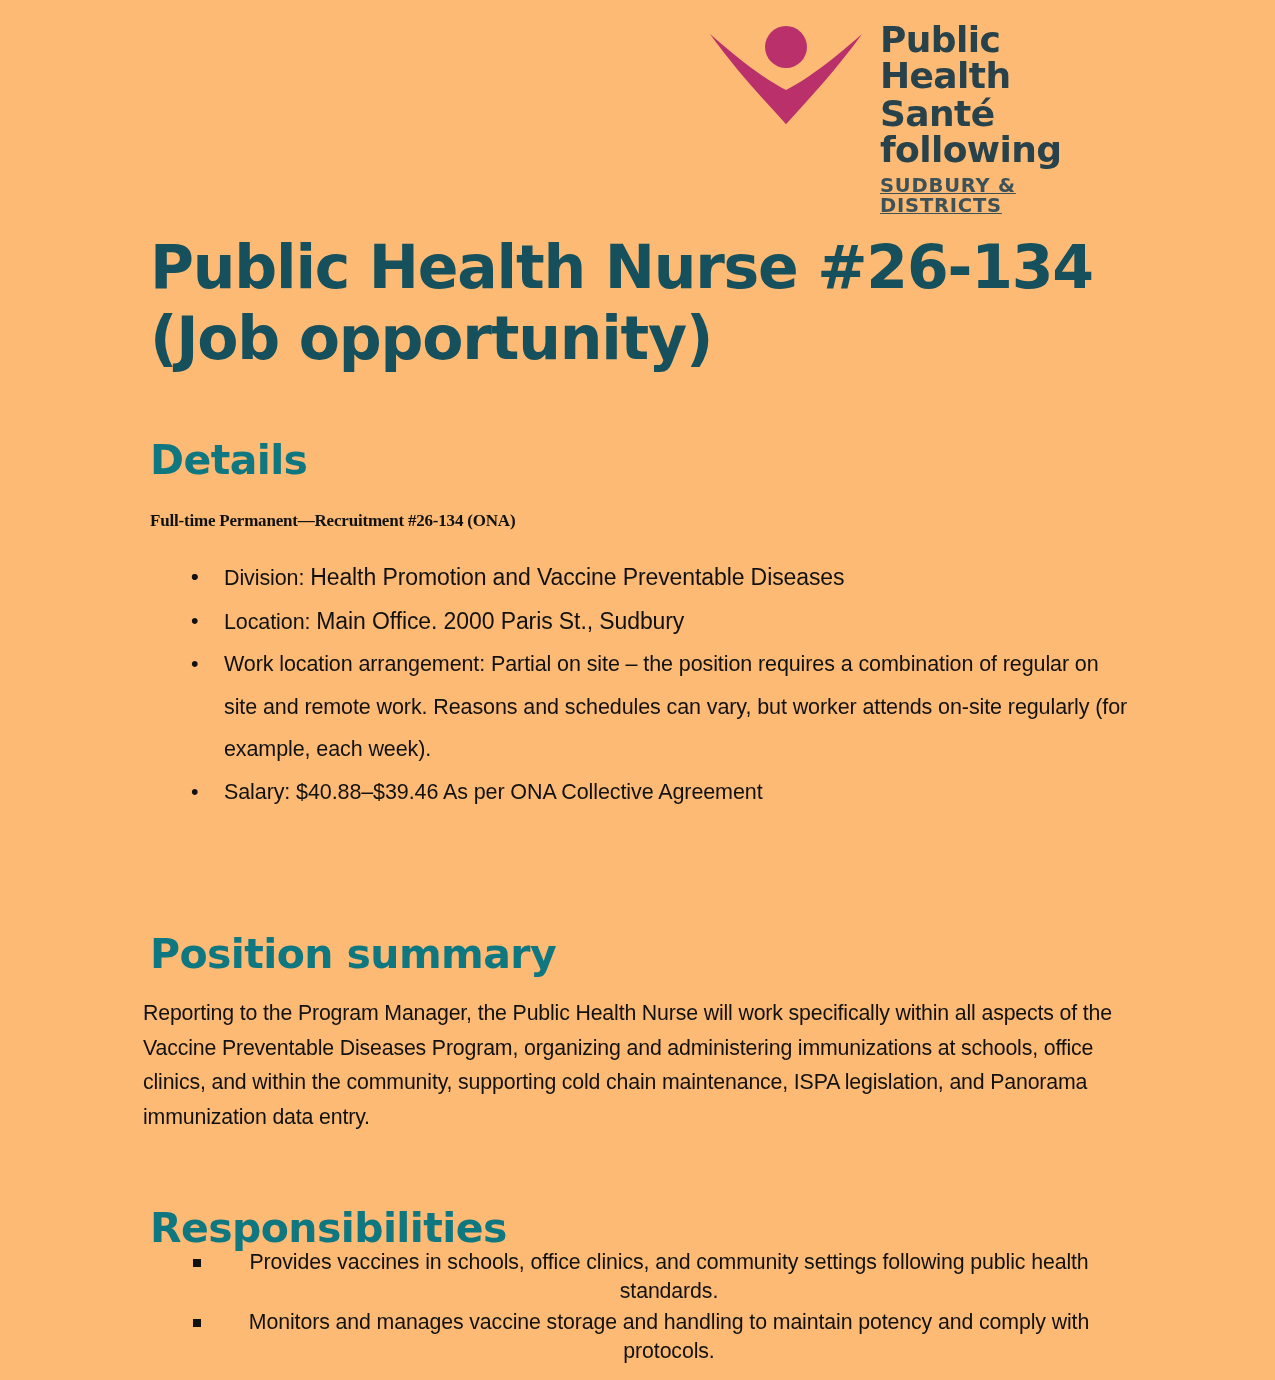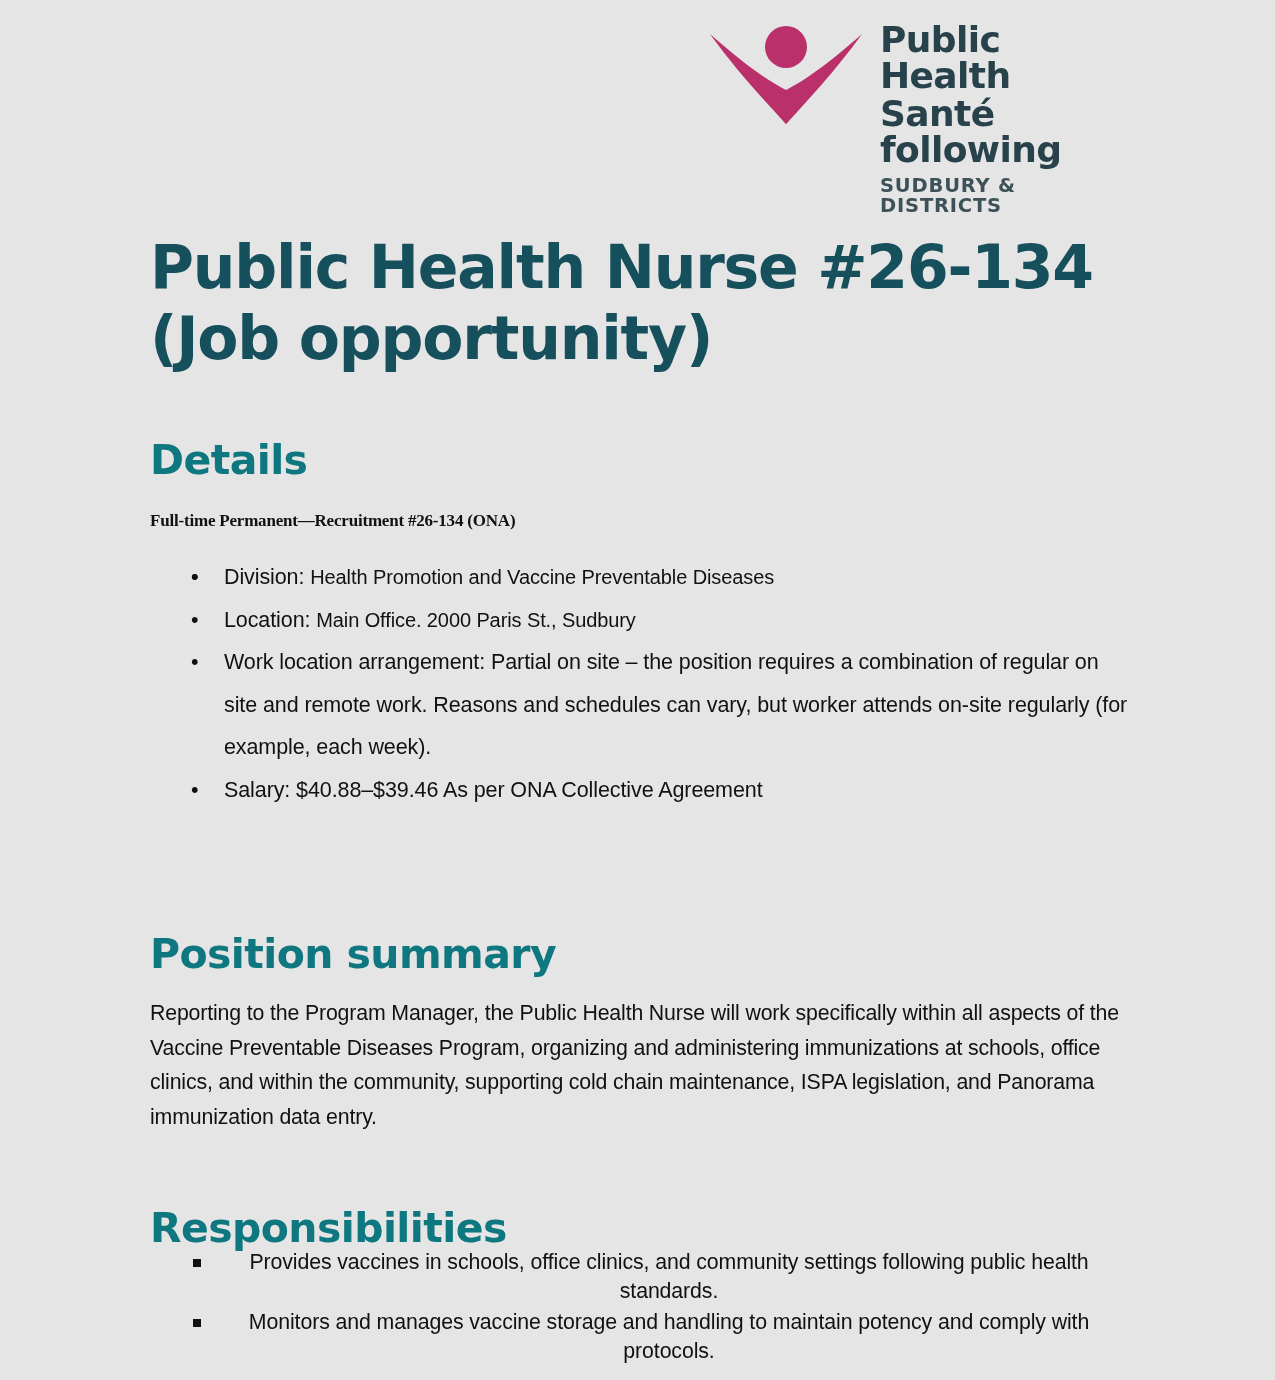--- a/index.html
+++ b/index.html
@@ -15,21 +15,21 @@
     overflow: hidden;
     font-family: "Liberation Sans", "DejaVu Sans", sans-serif;
     color: #111111;
     -webkit-font-smoothing: antialiased;
   }
 
   
   .page {
     position: absolute;
     inset: 0;
-    background: #e5e5e5;
+    background: #fdba74;
   }
 
   
   .logo-block {
     position: absolute;
     top: 18px;
     left: 706px;
     width: 420px;
     height: 118px;
     display: flex;
@@ -59,20 +59,21 @@
   }
   .logo-line2 { margin-top: 2px; }
   .logo-line3 {
     display: block;
     margin-top: 8px;
     font-family: "DejaVu Sans", sans-serif;
     font-weight: 700;
     font-size: 19.5px;
     letter-spacing: 0.8px;
     color: #3c5158;
+    text-decoration: underline;
   }
 
   
   .doc-title {
     position: absolute;
     left: 150px;
     top: 192px;
     width: 960px;
     font-family: "DejaVu Sans", sans-serif;
     font-weight: 700;
@@ -129,27 +130,27 @@
   }
   .details-list li .dot {
     position: absolute;
     left: 41px;
     top: 0;
     font-size: 21.5px;
     line-height: 42.5px;
     color: #111111;
   }
   .details-list li .sub {
-    font-size: 20px;
+    font-size: 23px;
   }
 
   
   .body-par {
     position: absolute;
-    left: 150px;
+    left: 143px;
     top: 975px;
     width: 975px;
     font-size: 21.3px;
     line-height: 34.5px;
     letter-spacing: -0.15px;
     color: #111111;
   }
 
   
   .resp-list {

